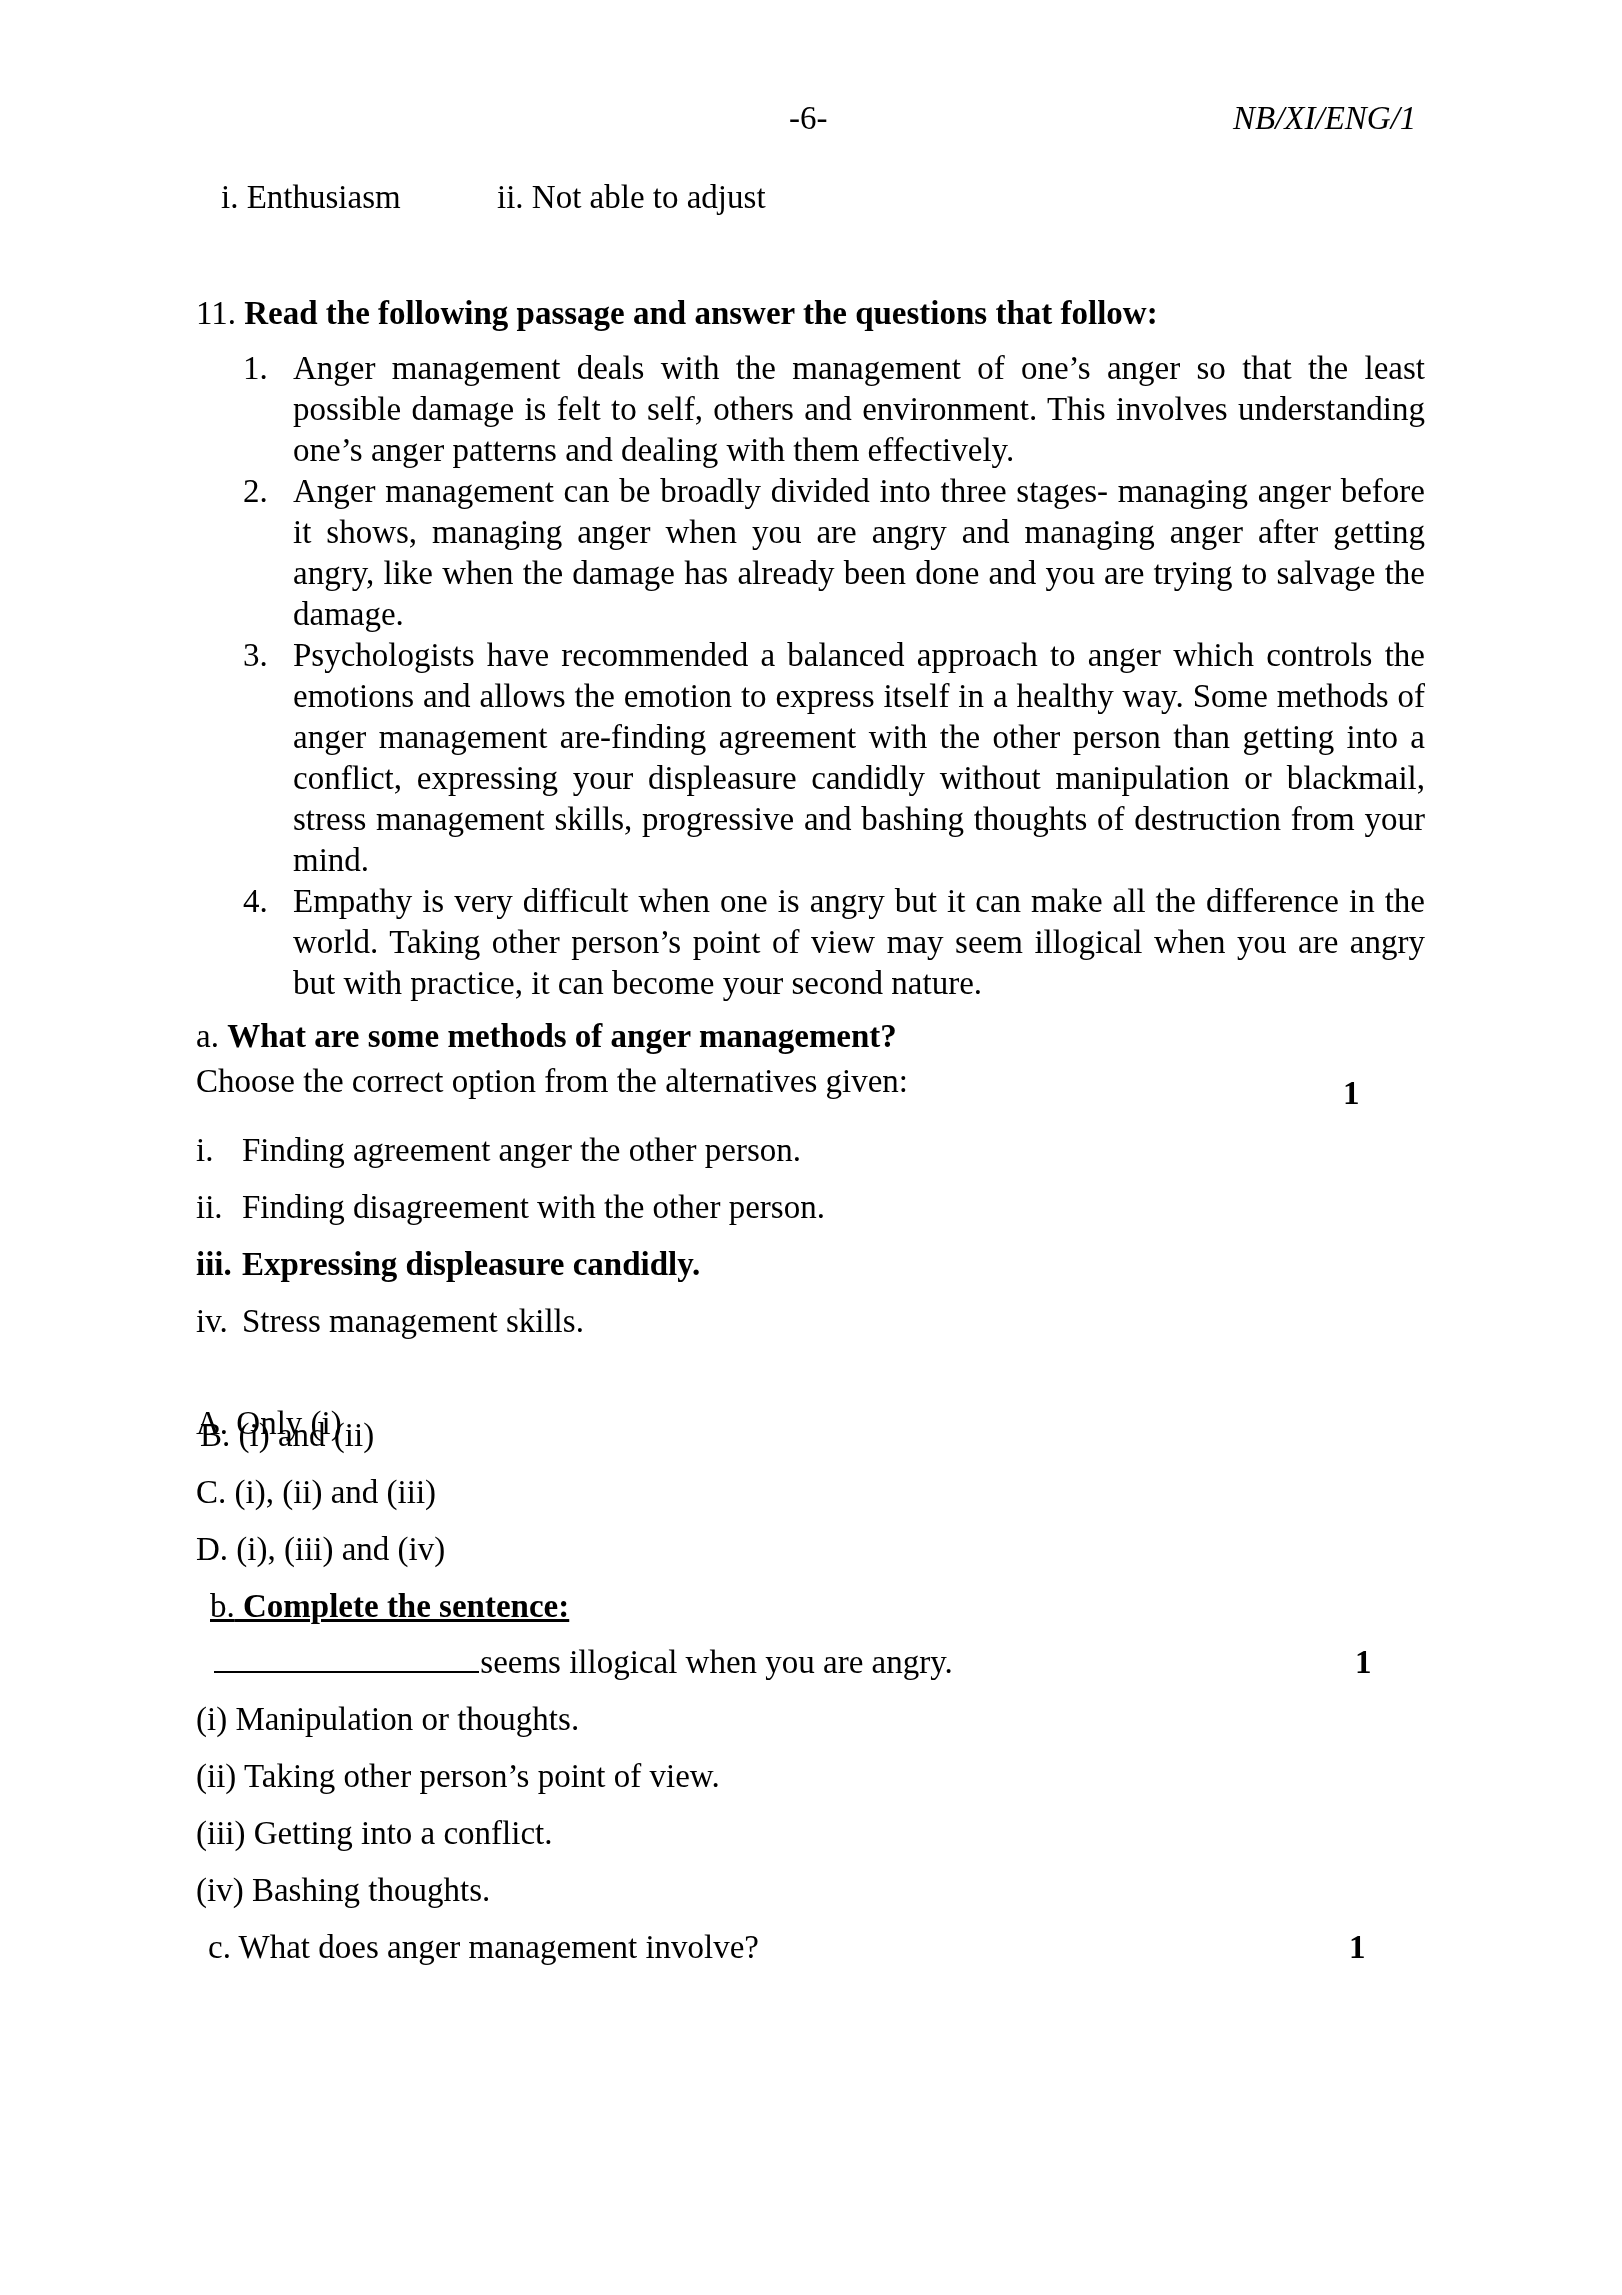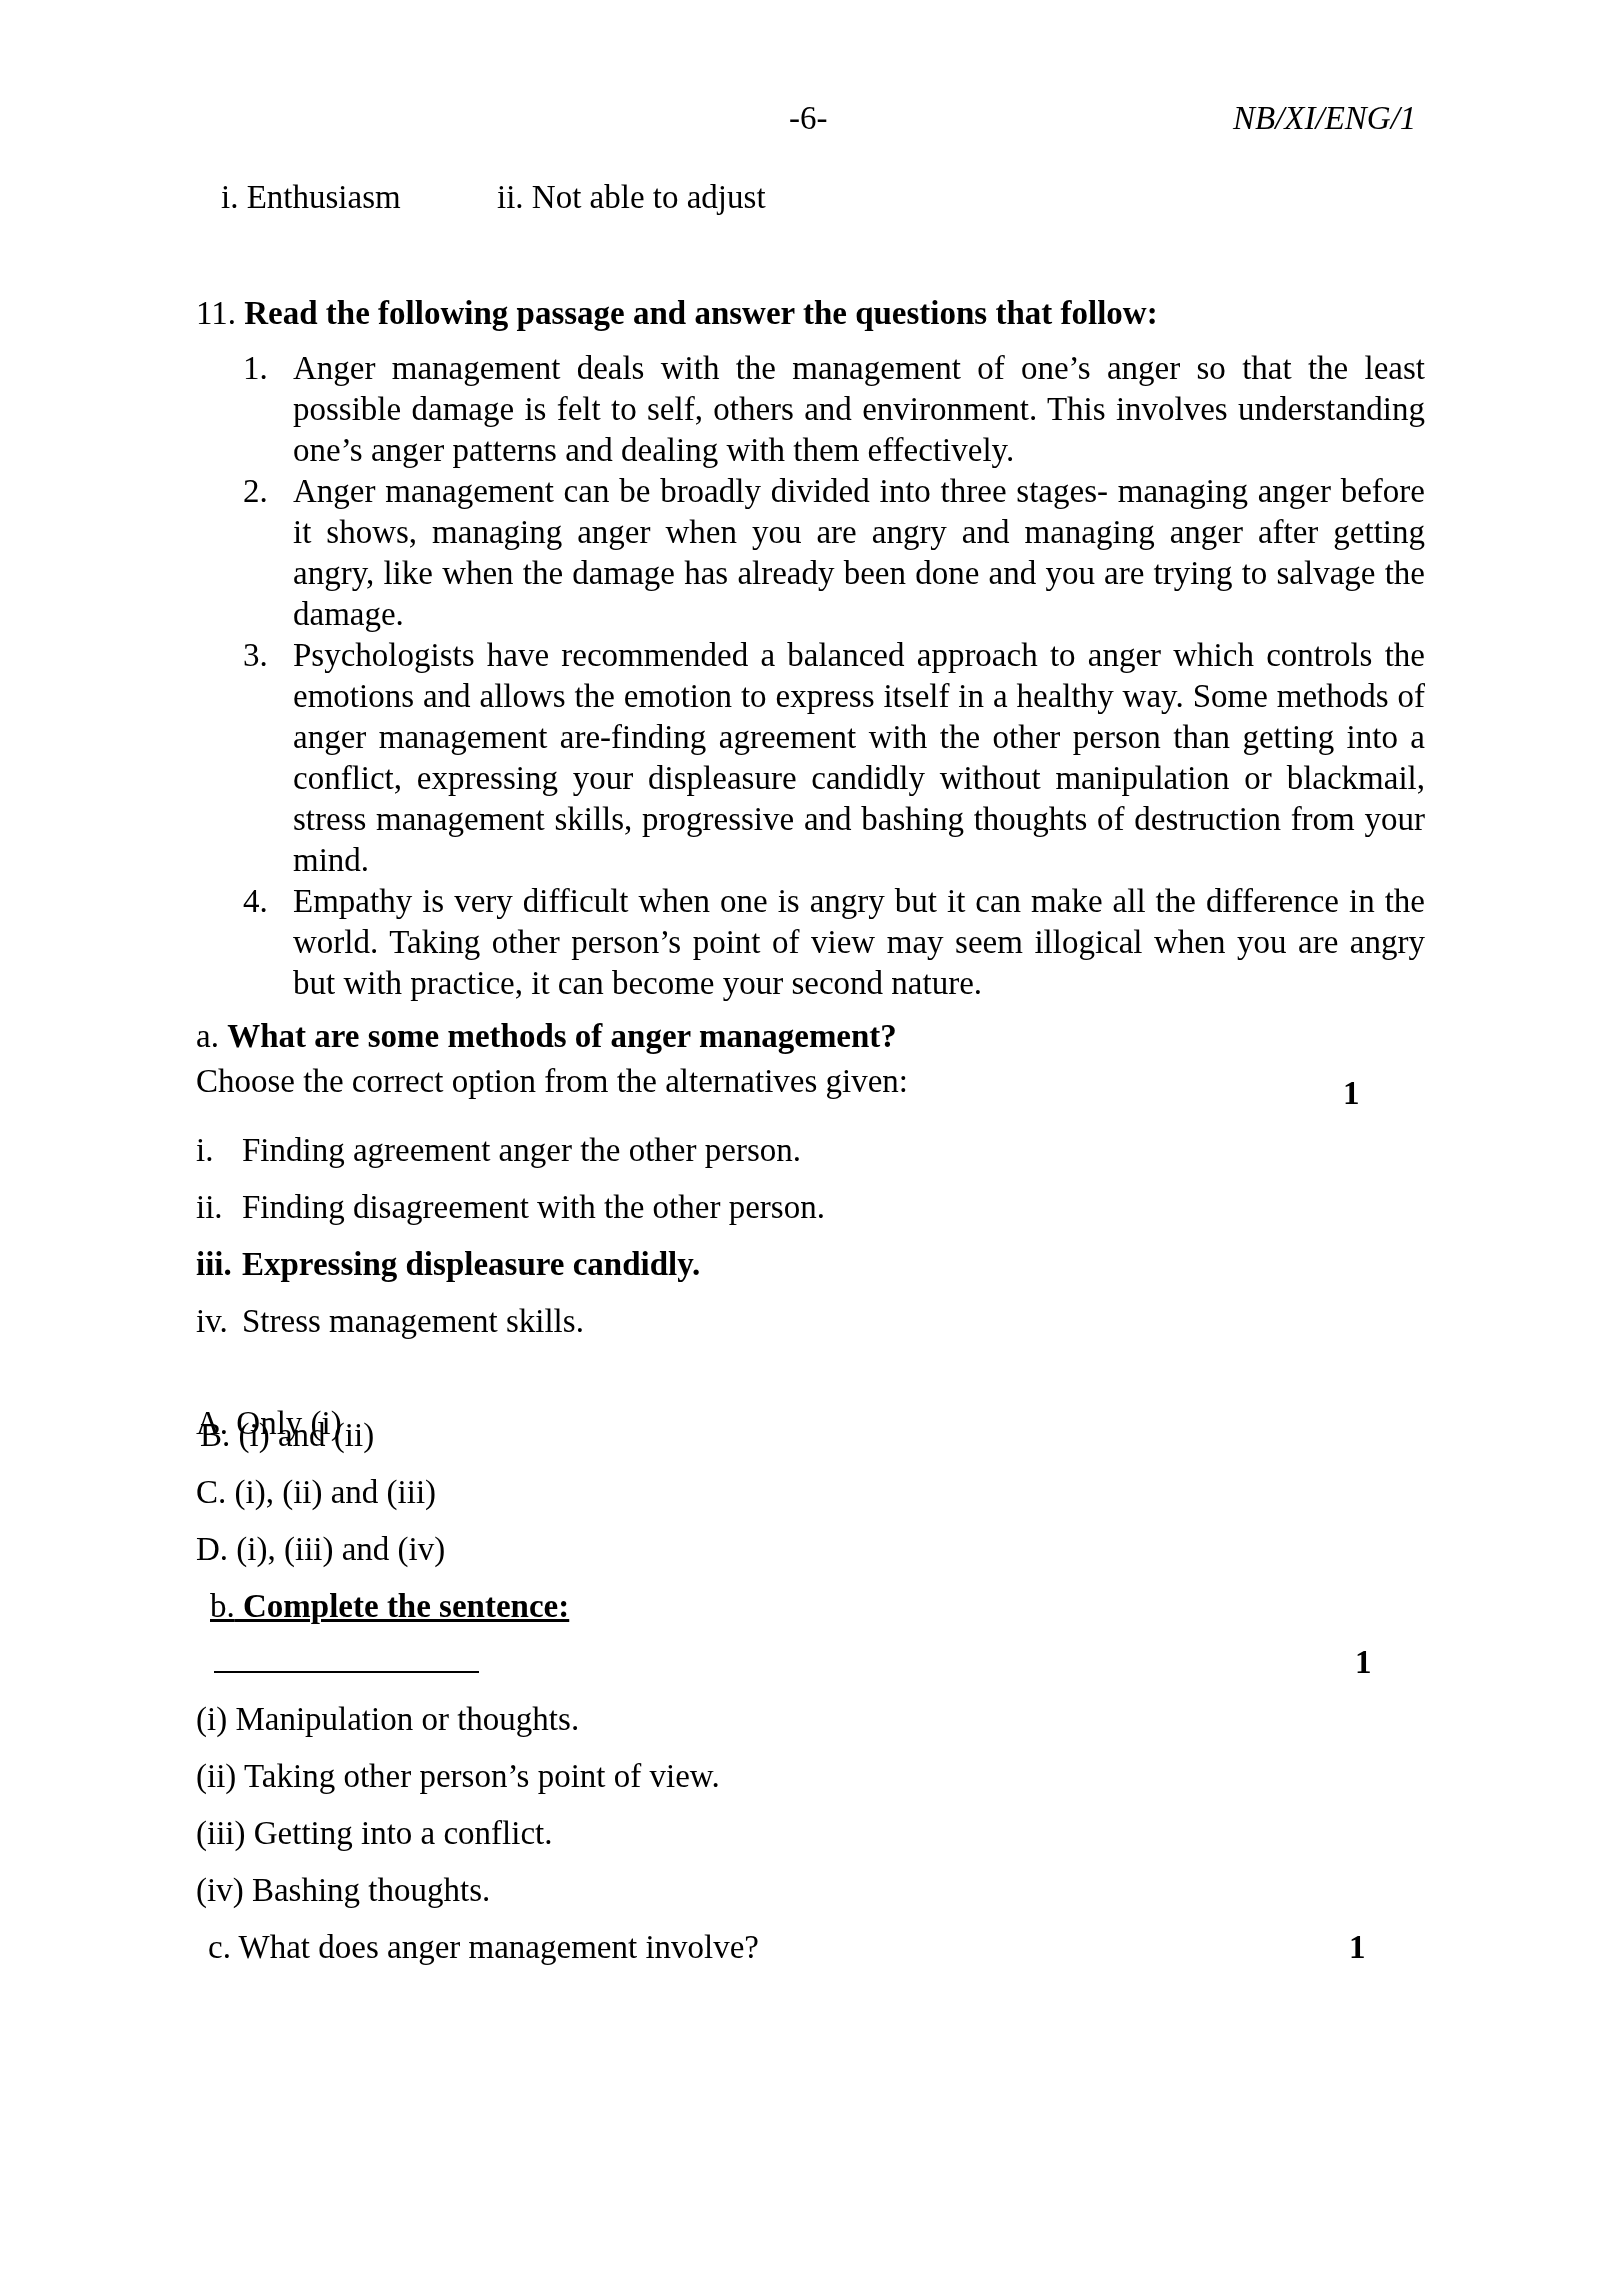--- a/index.html
+++ b/index.html
@@ -78,21 +78,21 @@
 <div class="ln" style="left:196px; top:1358px;margin-top:45px;">A. Only (i)</div>
 <div class="ln" style="left:200px; top:1415px;">B. (i) and (ii)</div>
 <div class="ln" style="left:196px; top:1472px;">C. (i), (ii) and (iii)</div>
 <div class="ln" style="left:196px; top:1529px;">D. (i), (iii) and (iv)</div>
 
 <div class="ln" style="left:210px; top:1586px;text-decoration:underline;">
   <span>b.</span>
   <span class="b">Complete the sentence:</span>
 </div>
 <div class="ln" style="left:214px; top:1642px;">
-  <span class="blank"></span>
+  <span class="blank"></span><span>seems illogical when you are angry.</span>
 </div>
 <div class="mark" style="left:1355px; top:1642px;">1</div>
 
 <div class="ln" style="left:196px; top:1699px;">(i) Manipulation or thoughts.</div>
 <div class="ln" style="left:196px; top:1756px;">(ii) Taking other person’s point of view.</div>
 <div class="ln" style="left:196px; top:1813px;">(iii) Getting into a conflict.</div>
 <div class="ln" style="left:196px; top:1870px;">(iv) Bashing thoughts.</div>
 
 <div class="ln" style="left:208px; top:1927px;">
   <span>c.</span>

